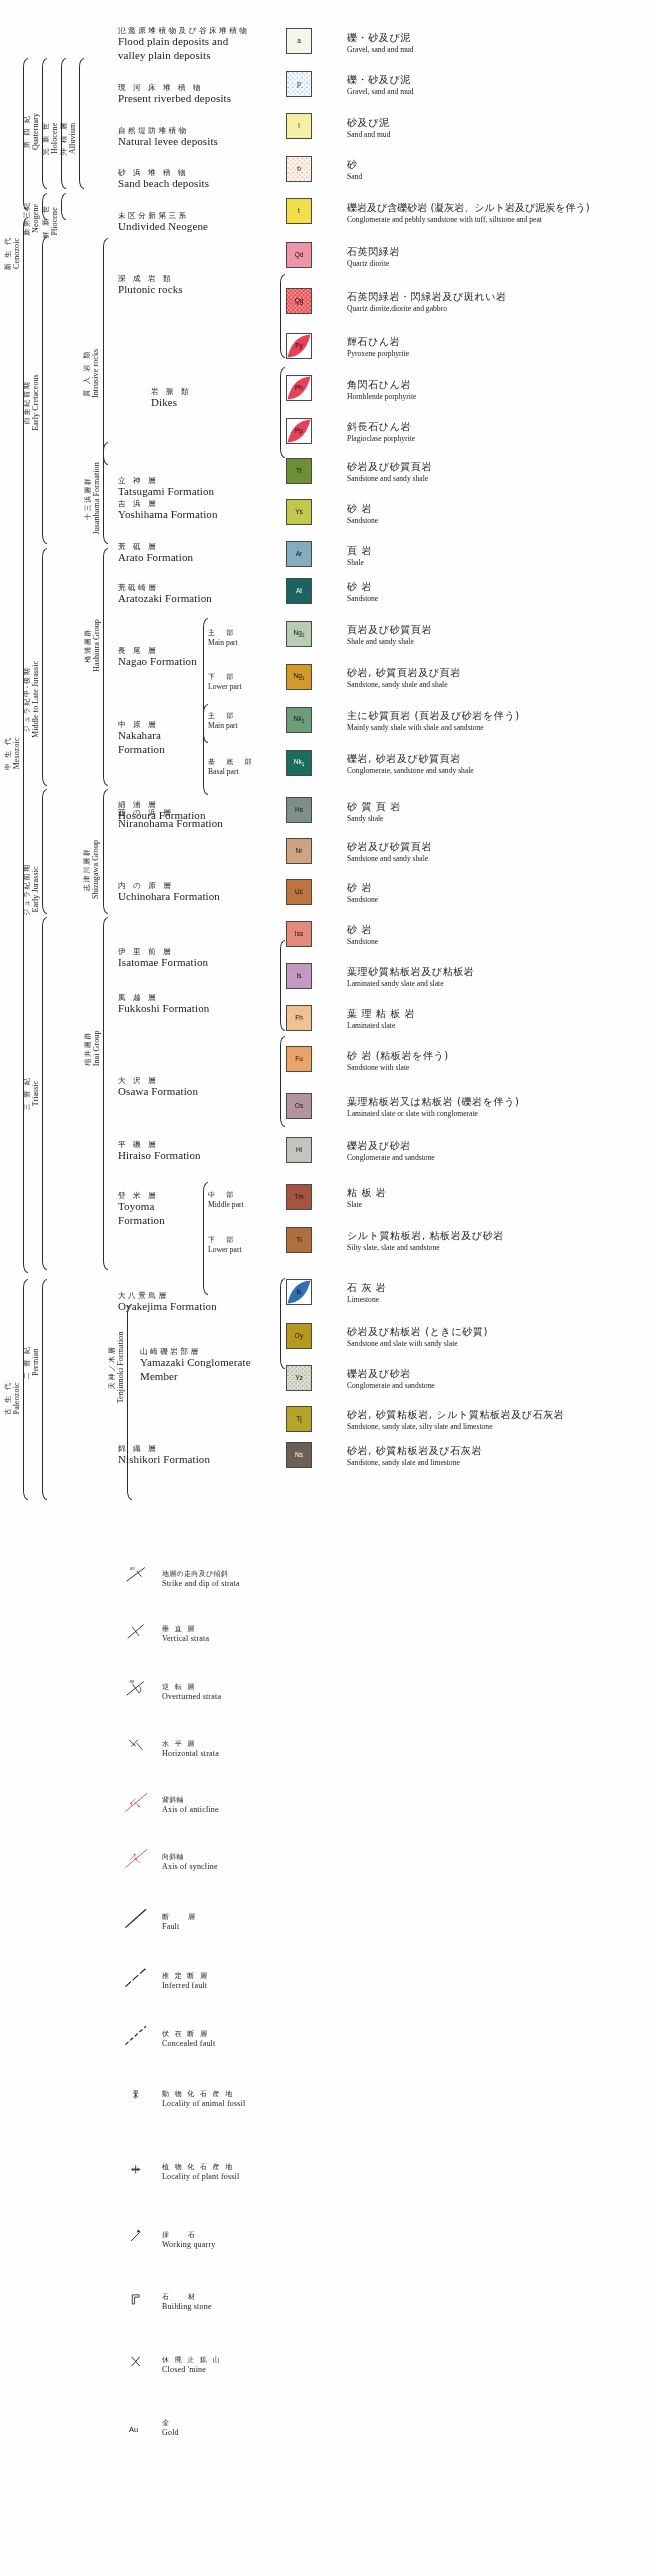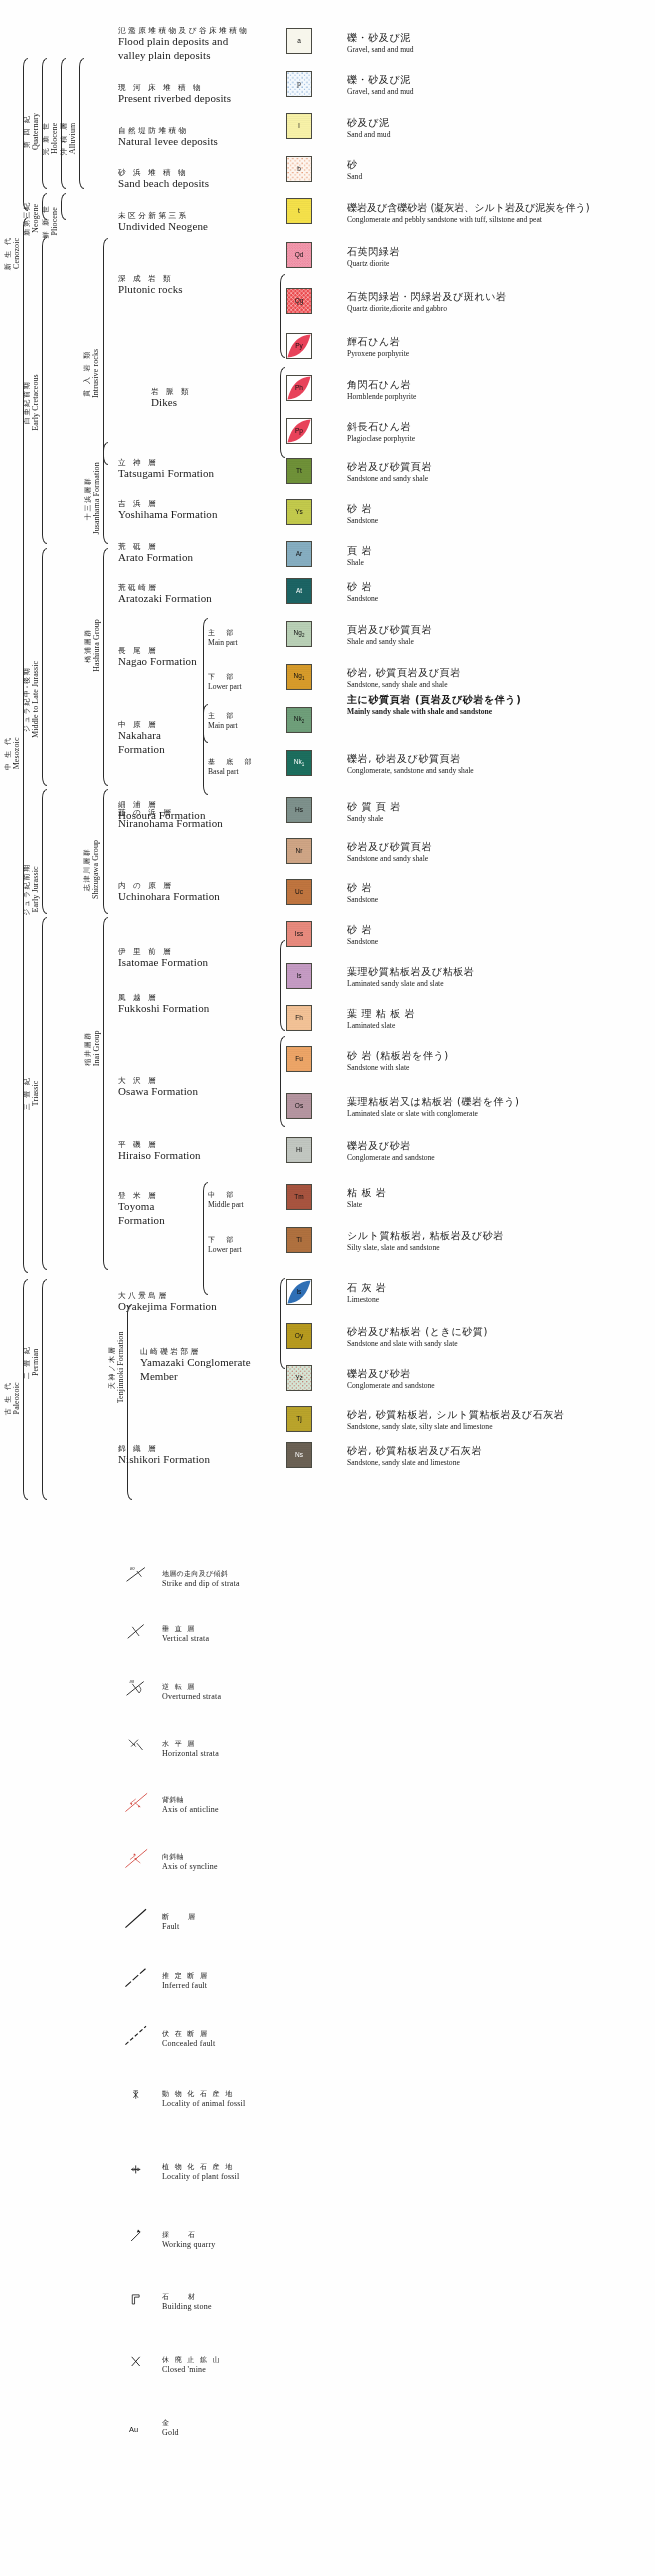--- a/index.html
+++ b/index.html
@@ -290,21 +290,21 @@
     <span class="el">Undivided Neogene</span>
   </div>
   <div class="ftext" style="left:118px;top:274px;">
     <span class="jl">深 成 岩 類</span>
     <span class="el">Plutonic rocks</span>
   </div>
   <div class="ftext" style="left:118px;top:387px;margin-left:33px;">
     <span class="jl">岩 脈 類</span>
     <span class="el">Dikes</span>
   </div>
-  <div class="ftext" style="left:118px;top:458px;">
+  <div class="ftext" style="left:118px;top:476px;">
     <span class="jl">立 神 層</span>
     <span class="el">Tatsugami Formation</span>
   </div>
   <div class="ftext" style="left:118px;top:499px;">
     <span class="jl">吉 浜 層</span>
     <span class="el">Yoshihama Formation</span>
   </div>
   <div class="ftext" style="left:118px;top:542px;">
     <span class="jl">荒 砥 層</span>
     <span class="el">Arato Formation</span>
@@ -577,21 +577,21 @@
     <span class="jl">砂岩, 砂質頁岩及び頁岩</span>
     <span class="el">Sandstone, sandy shale and shale</span>
   </div>
 
   <div class="sw" style="left:286px;top:707px;background:#6f9f7a;">
     <svg viewBox="0 0 46 46" preserveAspectRatio="none">
         <rect width="46" height="46" fill="url(#pt-lines)"></rect>
       </svg>
     <span class="code"><span>Nk</span><sub>2</sub></span>
   </div>
-  <div class="dtext" style="left:347px;top:694px;font-weight:bold;">
+  <div class="dtext" style="left:347px;top:710px;">
     <span class="jl">主に砂質頁岩 (頁岩及び砂岩を伴う)</span>
     <span class="el">Mainly sandy shale with shale and sandstone</span>
   </div>
 
   <div class="sw" style="left:286px;top:750px;background:#1c6e5e;">
     <svg viewBox="0 0 46 46" preserveAspectRatio="none">
         <rect width="46" height="46" fill="url(#pt-lines)"></rect>
       </svg>
     <span class="code" style="color:#fff"><span>Nk</span><sub>1</sub></span>
   </div>

